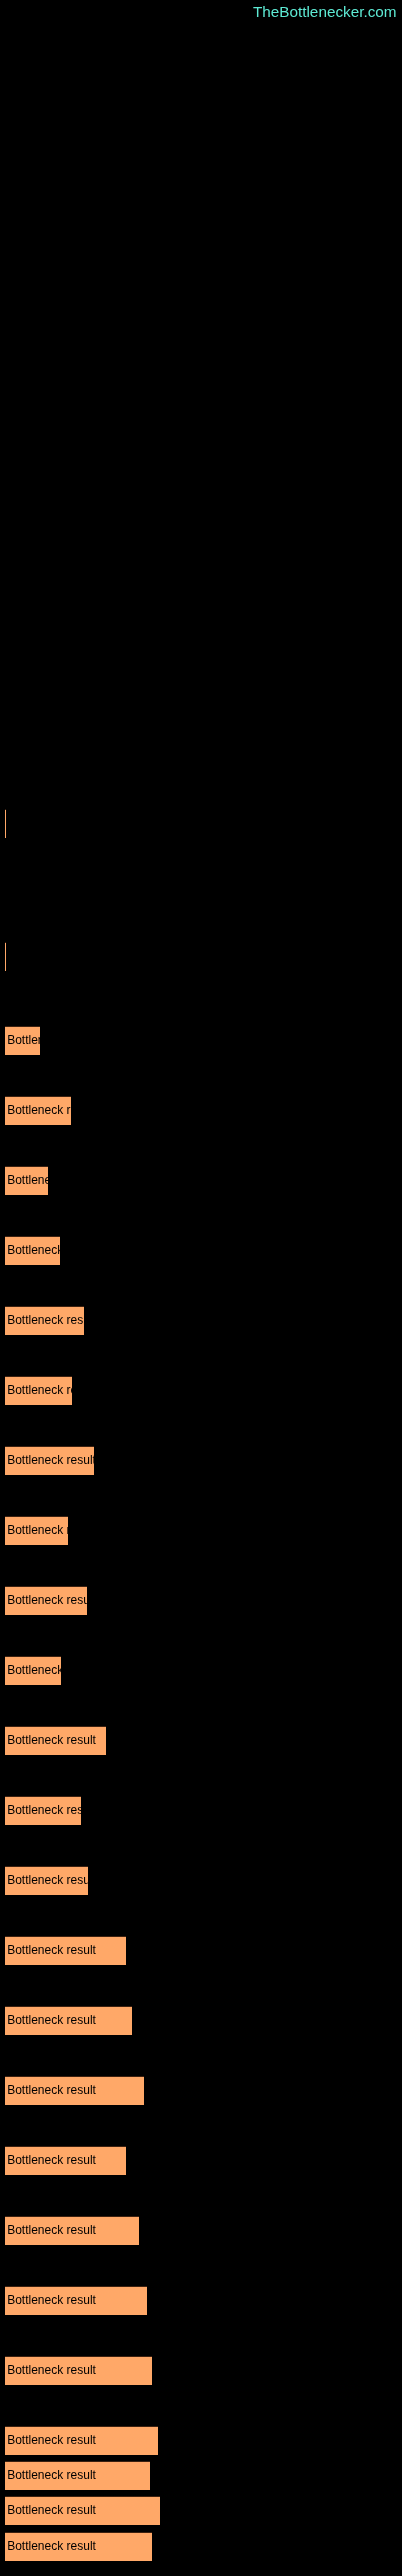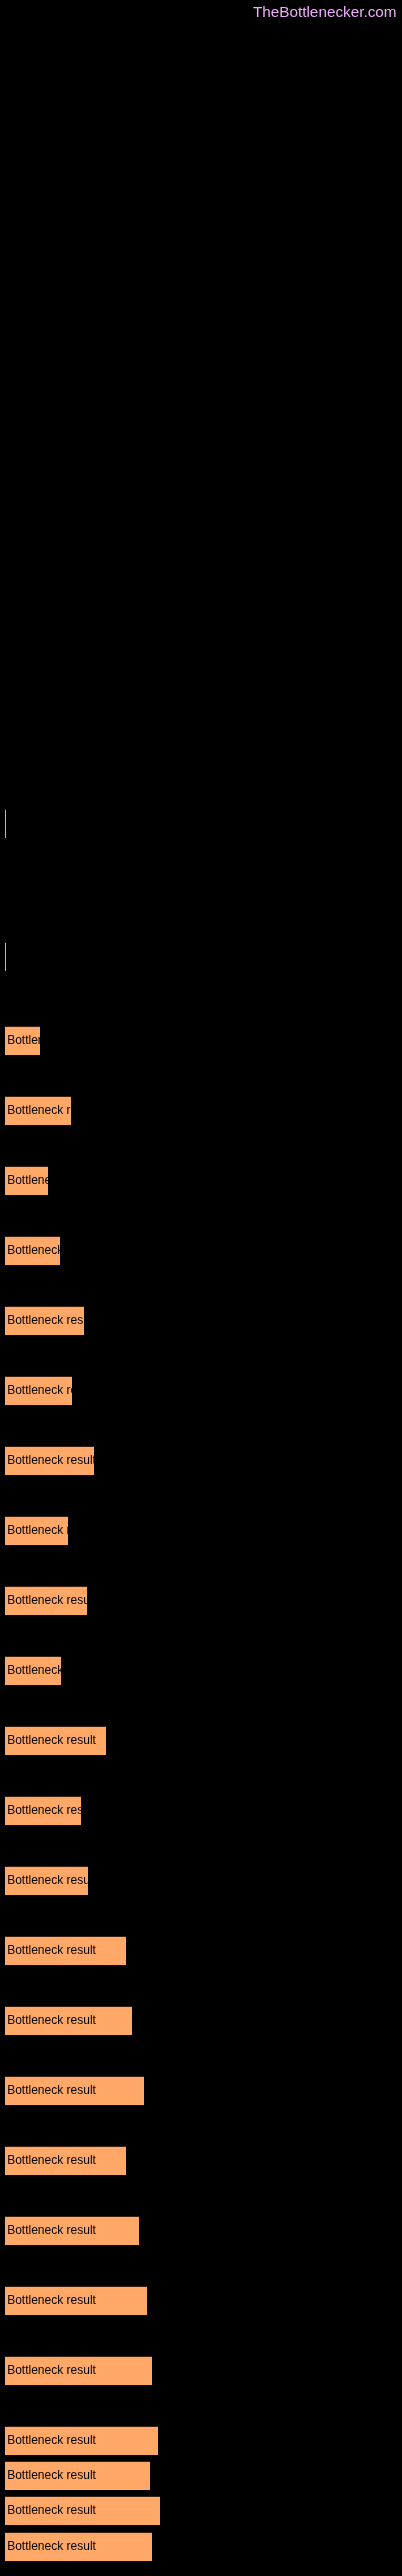--- a/index.html
+++ b/index.html
@@ -24,21 +24,21 @@
     left: 0;
     width: 403px;
     height: 24px;
     box-sizing: border-box;
     padding-right: 6.4px;
     display: flex;
     align-items: center;
     justify-content: flex-end;
   }
   #site-watermark {
-    color: #f0abfc;
+    color: #5eead4;
     font-size: 15.3px;
     font-family: "Liberation Sans", sans-serif;
     letter-spacing: 0px;
     white-space: nowrap;
     line-height: 1;
   }
 
   
   #chart-area {
     position: absolute;

